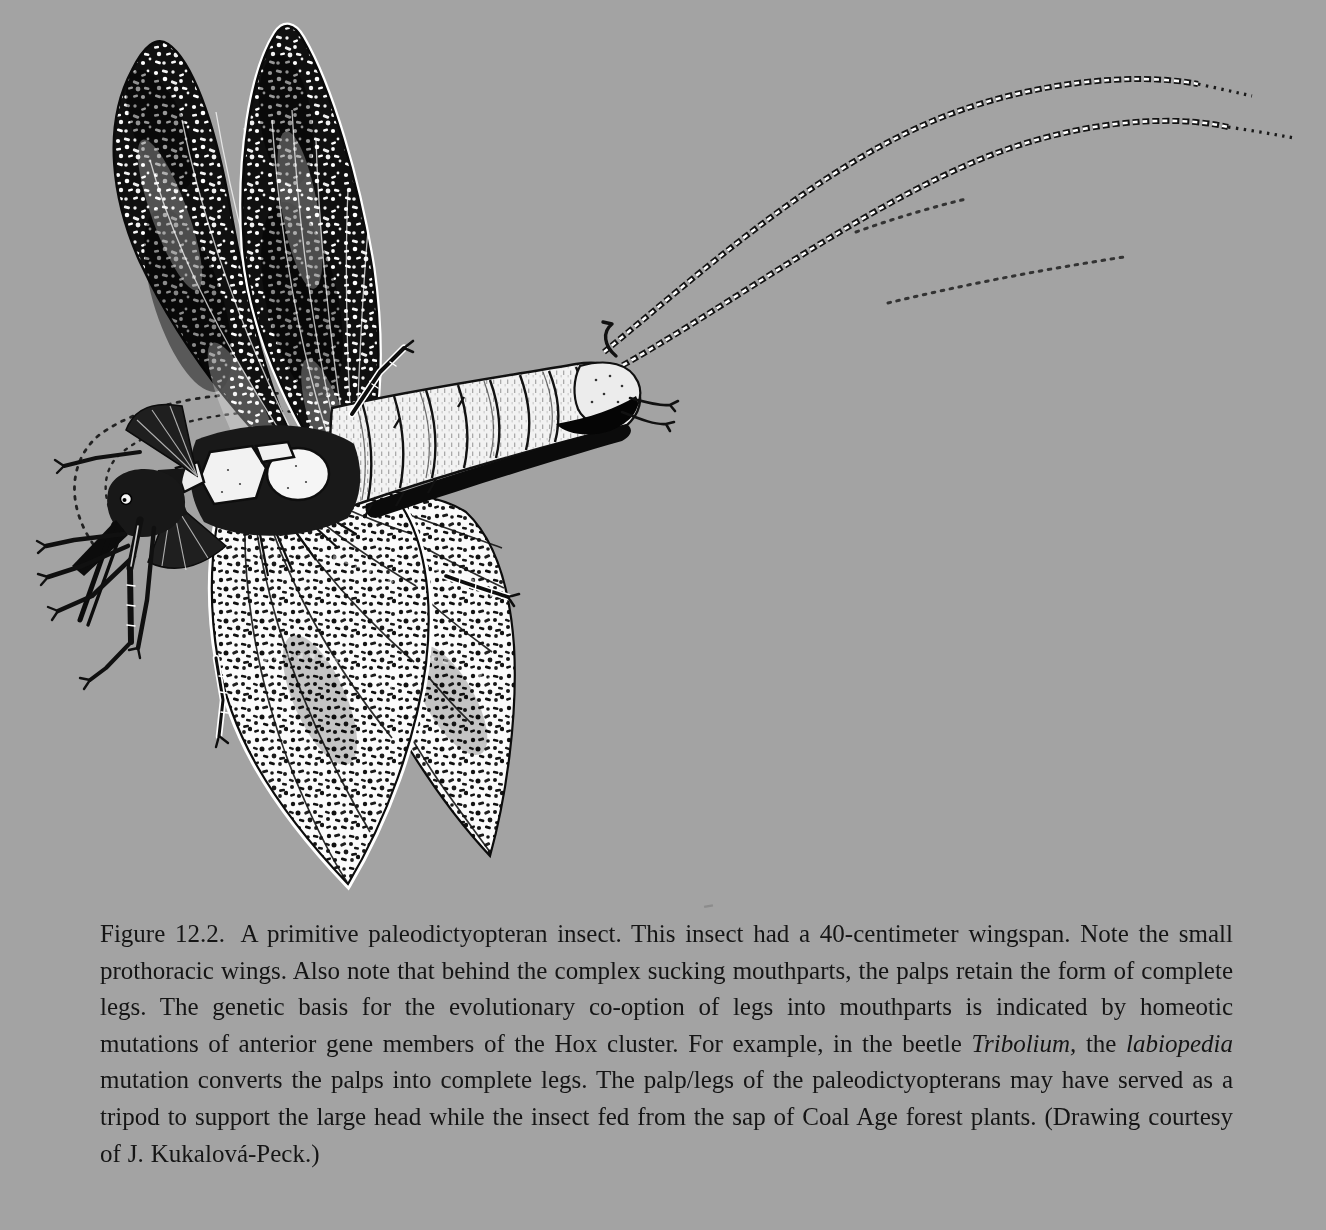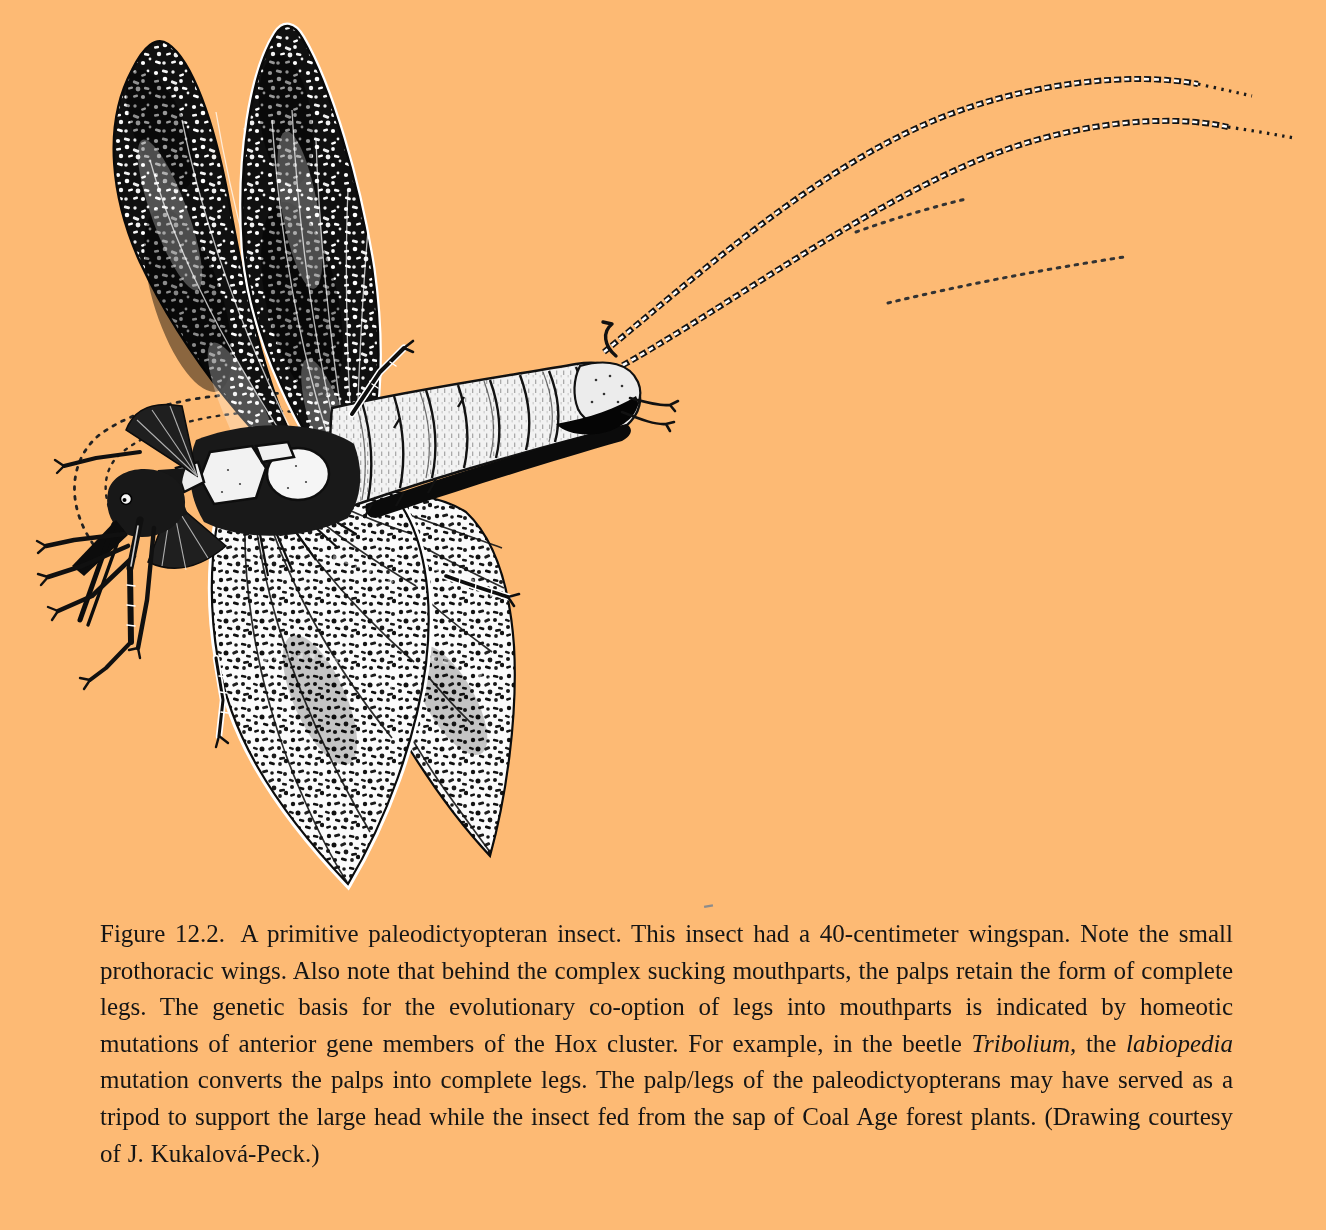--- a/index.html
+++ b/index.html
@@ -1,17 +1,17 @@
 <!DOCTYPE html>
 <html lang="en"><head>
 <meta charset="utf-8">
 <title>Figure 12.2</title>
 <style>
   html,body{margin:0;padding:0;background:#ffffff;}
-  .page{position:relative;width:1326px;height:1230px;background:#fdba74;overflow:hidden;
+  .page{position:relative;width:1326px;height:1230px;background:#a3a3a3;overflow:hidden;
         font-family:"Liberation Serif", serif;}
   .figure-area{position:absolute;left:0;top:0;width:1326px;height:912px;}
   .figure-area svg{display:block;}
   .caption{position:absolute;left:100px;top:916px;width:1133px;margin:0;
            font-size:25px;line-height:36.6px;color:#151515;text-align:justify;
            word-spacing:0.03em;}
   .cap-label{margin-right:0.62em;}
   .ital{font-style:italic;}
 </style>
 </head>

